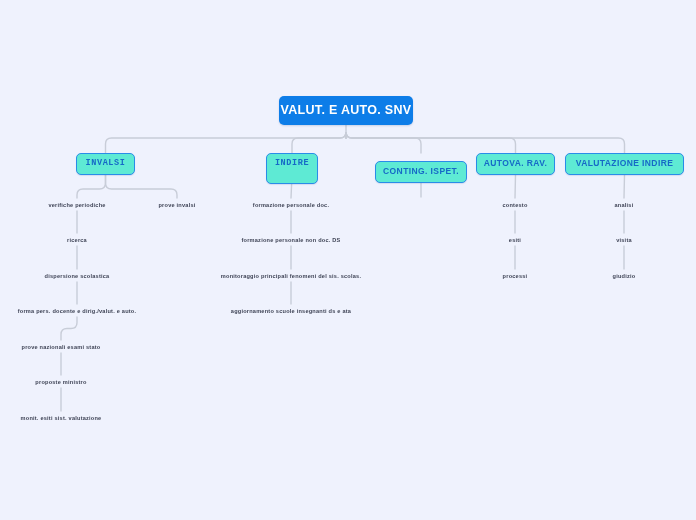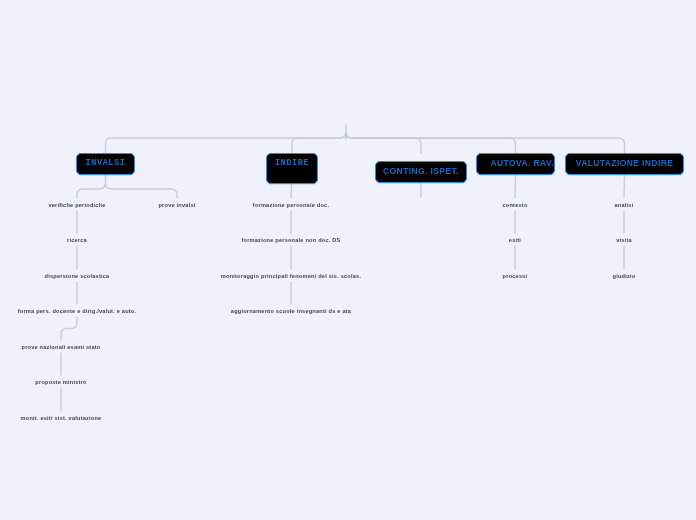--- a/index.html
+++ b/index.html
@@ -42,21 +42,21 @@
     font-weight: bold;
     font-size: 12.5px;
     letter-spacing: 0.3px;
     text-align: center;
     line-height: 29px;
     height: 29px;
     box-shadow: 0 1px 2px rgba(20,60,130,0.18);
   }
   
   .node-branch {
-    background: #000000;
+    background: #5eead4;
     border: 1.5px solid #2a8ce8;
     border-radius: 5px;
     color: #1669c7;
     font-weight: bold;
     font-size: 8.5px;
     letter-spacing: 0.4px;
     text-align: center;
     line-height: 19px;
     height: 22px;
     box-shadow: 0 1px 1px rgba(40,90,160,0.14);
@@ -101,36 +101,37 @@
       <path d="M421 175 L421 197" fill="none" stroke="#c8cdd8" stroke-width="1.4" stroke-linecap="round"></path>
       <path d="M346 138 L346 132 Q346 138 352 138 L509.5 138 Q515.5 138 515.5 144 L515.5 153" fill="none" stroke="#c8cdd8" stroke-width="1.4" stroke-linecap="round"></path>
       <path d="M515.5 175 L515 198" fill="none" stroke="#c8cdd8" stroke-width="1.4" stroke-linecap="round"></path>
       <path d="M515 211 L515 233" fill="none" stroke="#c8cdd8" stroke-width="1.4" stroke-linecap="round"></path>
       <path d="M515 246 L515 269" fill="none" stroke="#c8cdd8" stroke-width="1.4" stroke-linecap="round"></path>
       <path d="M346 138 L346 132 Q346 138 352 138 L618.5 138 Q624.5 138 624.5 144 L624.5 153" fill="none" stroke="#c8cdd8" stroke-width="1.4" stroke-linecap="round"></path>
       <path d="M624.5 175 L624 198" fill="none" stroke="#c8cdd8" stroke-width="1.4" stroke-linecap="round"></path>
       <path d="M624 211 L624 233" fill="none" stroke="#c8cdd8" stroke-width="1.4" stroke-linecap="round"></path>
       <path d="M624 246 L624 269" fill="none" stroke="#c8cdd8" stroke-width="1.4" stroke-linecap="round"></path>
     </svg>
+<div class="node node-root" style="left: 279px; top: 96px; width: 134px; height: 29px;">VALUT. E AUTO. SNV</div>
     <div class="node node-branch mono" style="left: 76px; top: 153px; width: 59px; height: 22px;">INVALSI</div>
     <div class="node node-leaf" style="left: -43px; top: 201px; width: 240px; height: 9px;">verifiche periodiche</div>
     <div class="node node-leaf" style="left: -43px; top: 236px; width: 240px; height: 9px;">ricerca</div>
     <div class="node node-leaf" style="left: -43px; top: 272px; width: 240px; height: 9px;">dispersione scolastica</div>
     <div class="node node-leaf" style="left: -43px; top: 307px; width: 240px; height: 9px;">forma pers. docente e dirig./valut. e auto.</div>
     <div class="node node-leaf" style="left: 57px; top: 201px; width: 240px; height: 9px;">prove invalsi</div>
     <div class="node node-leaf" style="left: -59px; top: 343px; width: 240px; height: 9px;">prove nazionali esami stato</div>
     <div class="node node-leaf" style="left: -59px; top: 378px; width: 240px; height: 9px;">proposte ministro</div>
     <div class="node node-leaf" style="left: -59px; top: 414px; width: 240px; height: 9px;">monit. esiti sist. valutazione</div>
     <div class="node node-branch mono" style="left: 266px; top: 153px; width: 52px; height: 31px;">INDIRE</div>
     <div class="node node-leaf" style="left: 171px; top: 201px; width: 240px; height: 9px;">formazione personale doc.</div>
     <div class="node node-leaf" style="left: 171px; top: 236px; width: 240px; height: 9px;">formazione personale non doc. DS</div>
     <div class="node node-leaf" style="left: 171px; top: 272px; width: 240px; height: 9px;">monitoraggio principali fenomeni del sis. scolas.</div>
     <div class="node node-leaf" style="left: 171px; top: 307px; width: 240px; height: 9px;">aggiornamento scuole insegnanti ds e ata</div>
     <div class="node node-branch" style="left: 375px; top: 161px; width: 92px; height: 22px;">CONTING. ISPET.</div>
-    <div class="node node-branch" style="left: 476px; top: 153px; width: 79px; height: 22px; text-align: right;">AUTOVA. RAV.</div>
+    <div class="node node-branch" style="left: 476px; top: 153px; width: 79px; height: 22px;">AUTOVA. RAV.</div>
     <div class="node node-leaf" style="left: 395px; top: 201px; width: 240px; height: 9px;">contesto</div>
     <div class="node node-leaf" style="left: 395px; top: 236px; width: 240px; height: 9px;">esiti</div>
     <div class="node node-leaf" style="left: 395px; top: 272px; width: 240px; height: 9px;">processi</div>
     <div class="node node-branch" style="left: 565px; top: 153px; width: 119px; height: 22px;">VALUTAZIONE INDIRE</div>
     <div class="node node-leaf" style="left: 504px; top: 201px; width: 240px; height: 9px;">analisi</div>
     <div class="node node-leaf" style="left: 504px; top: 236px; width: 240px; height: 9px;">visita</div>
     <div class="node node-leaf" style="left: 504px; top: 272px; width: 240px; height: 9px;">giudizio</div>
   </div>
 
 </body></html>

